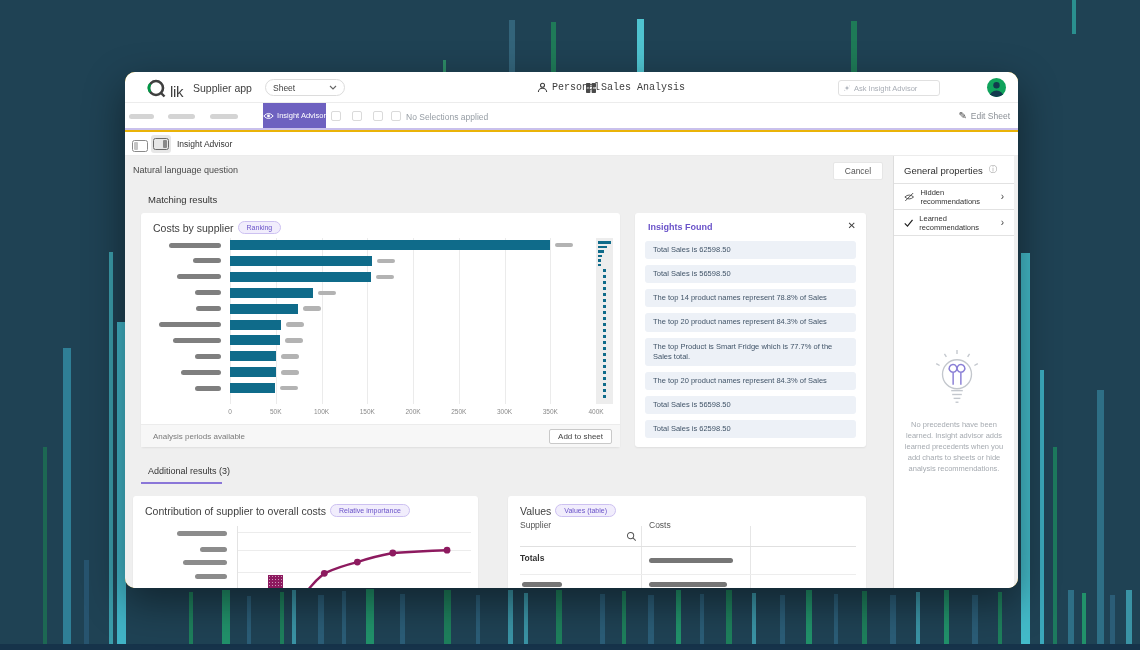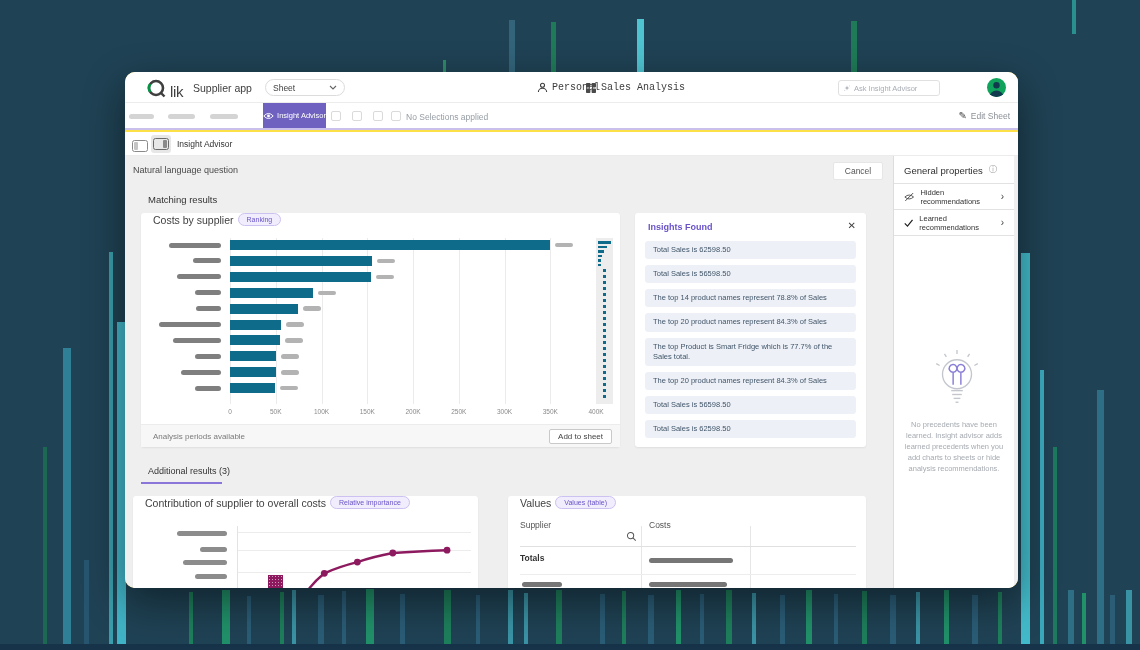--- a/index.html
+++ b/index.html
@@ -5,21 +5,21 @@
   * { margin:0; padding:0; box-sizing:border-box; }
   body { font-family:"Liberation Sans", sans-serif; background:#0f2a3c; }
   .stage { position:relative; width:1140px; height:650px; overflow:hidden;
            background:#1f4254; }
   .decor-bar { position:absolute; z-index:1; }
   .bottom-strip { position:absolute; left:0; bottom:0; width:1140px; height:6px;
                   background:#16334a; z-index:2; }
 
   
   .window { position:absolute; left:125px; top:72px; width:893px; height:516px;
-            background:#fde047; border-radius:10px; z-index:5; overflow:hidden;
+            background:#eab308; border-radius:10px; z-index:5; overflow:hidden;
             box-shadow:0 14px 40px rgba(0,0,0,.45); }
 
   
   .hdr { position:absolute; left:0; top:0; width:893px; height:31px; background:#fff;
          border-bottom:1px solid #ececec; }
   .logo { position:absolute; left:22px; top:6px; display:flex; align-items:flex-end; }
   .logo-rest { font-size:15px; color:#3f3f3f; letter-spacing:-0.3px; line-height:1; margin-left:1px; }
   .app-title { position:absolute; left:68px; top:10px; font-size:10.5px; color:#404040; }
   .select { position:absolute; left:140px; top:7px; width:80px; height:17px;
             border:1px solid #dcdcdc; border-radius:9px; background:#fff;
@@ -65,21 +65,21 @@
 
   
   .content-bg { position:absolute; left:0; top:84px; width:893px; height:432px; background:#efefef; }
   .nlq { position:absolute; left:8px; top:93px; font-size:9px; color:#4a4a4a; }
   .cancel { position:absolute; left:708px; top:90px; width:50px; height:18px; background:#fff;
             border:1px solid #e6e6e6; border-radius:2px; font-size:8.5px; color:#555;
             display:flex; align-items:center; justify-content:center; cursor:pointer; }
   .matching { position:absolute; left:23px; top:122px; font-size:9.5px; color:#333; }
 
   .card { position:absolute; background:#fff; border-radius:3px; box-shadow:0 1px 2px rgba(0,0,0,.07); }
-  .card-title-row { position:absolute; left:12px; top:0; display:flex; align-items:center; gap:4px; }
+  .card-title-row { position:absolute; left:12px; top:8px; display:flex; align-items:center; gap:4px; }
   .card-title { font-size:10.5px; color:#3f3f3f; }
   .badge { font-size:7px; color:#6a53c9; background:#f1edfc; border:1px solid #cdc1f1;
            border-radius:8px; padding:2px 8px; white-space:nowrap; }
 
   
   #chart-card { left:16px; top:141px; width:479px; height:234px; }
   .vgrid { position:absolute; top:25px; height:166px; width:1px; background:#ebebeb; }
   .bar-row-label { position:absolute; height:5px; border-radius:3px; background:#7f7f7f; }
   .bar { position:absolute; height:10px; background:#0f6b8a; }
   .bar-val { position:absolute; height:4.5px; border-radius:2.5px; background:#b3b3b3; }

